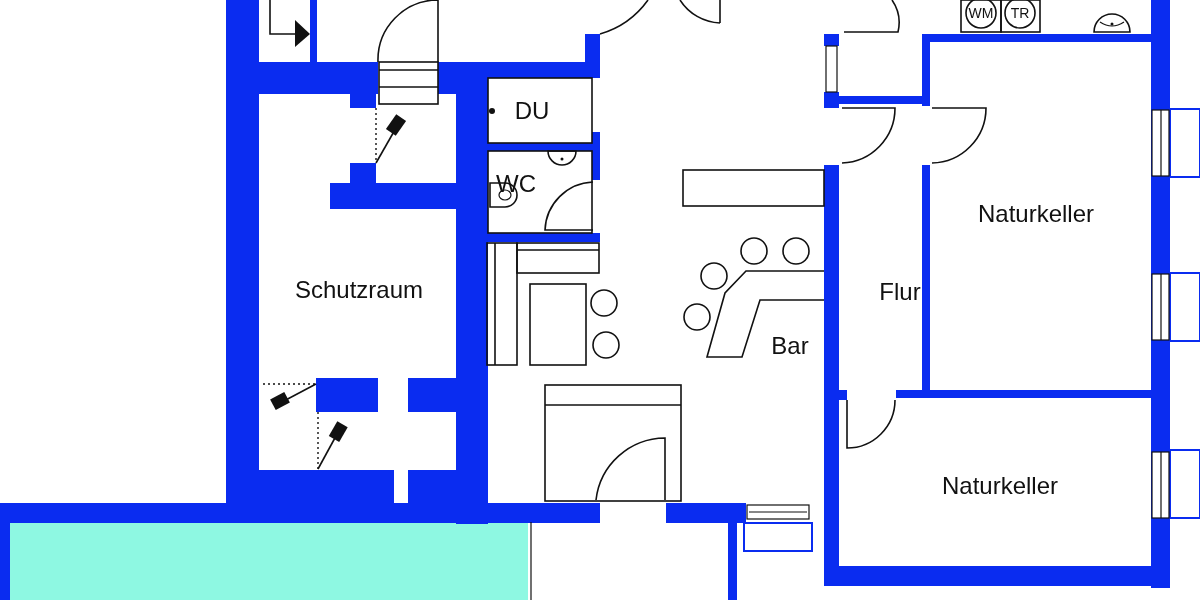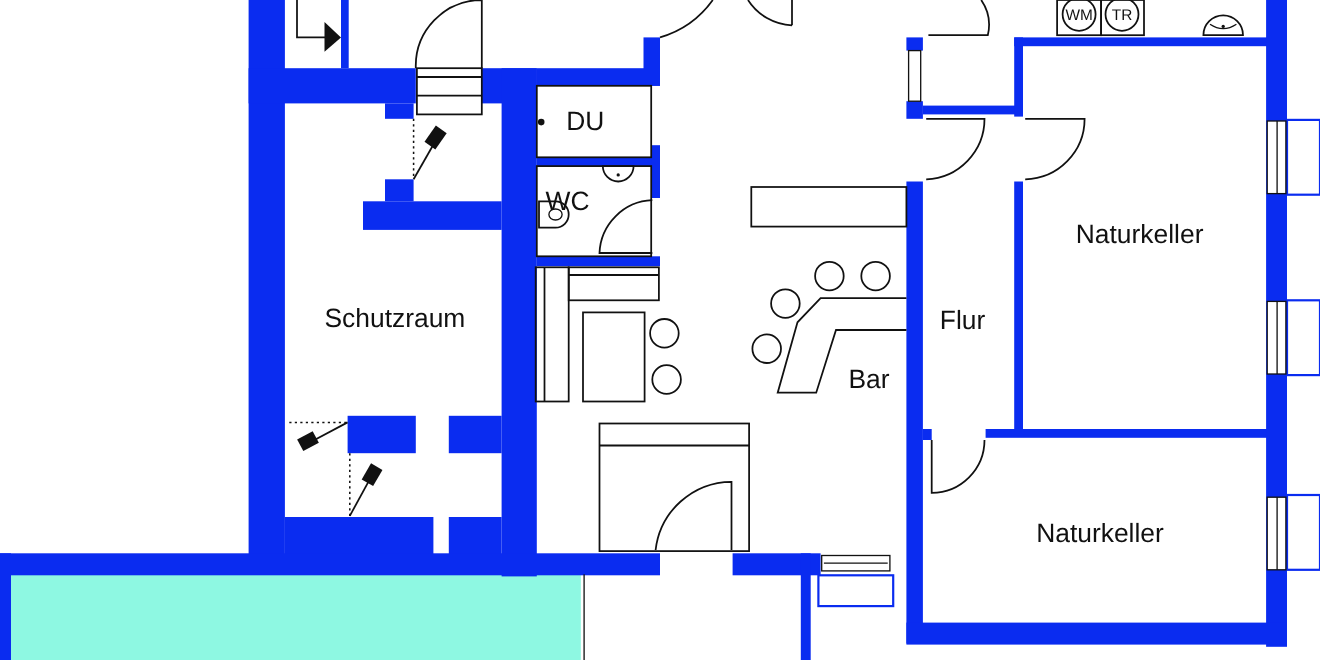--- a/index.html
+++ b/index.html
@@ -182,17 +182,17 @@
     <circle class="filled" cx="1112" cy="24" r="1.5"></circle>
   </g>
 
   <line class="thin" x1="531" y1="522" x2="531" y2="600"></line>
 </svg>
 
 <div class="label room" style="left:532px; top:111px;">DU</div>
 <div class="label room" style="left:516px; top:184px;">WC</div>
 <div class="label room" style="left:359px; top:290px;">Schutzraum</div>
 <div class="label room" style="left:790px; top:346px;">Bar</div>
-<div class="label room" style="left:875px; top:292px;">Flur</div>
+<div class="label room" style="left:900px; top:292px;">Flur</div>
 <div class="label room" style="left:1036px; top:214px;">Naturkeller</div>
 <div class="label room" style="left:1000px; top:486px;">Naturkeller</div>
 <div class="label appl" style="left:981px; top:13px;">WM</div>
 <div class="label appl" style="left:1020px; top:13px;">TR</div>
 
 </body></html>

